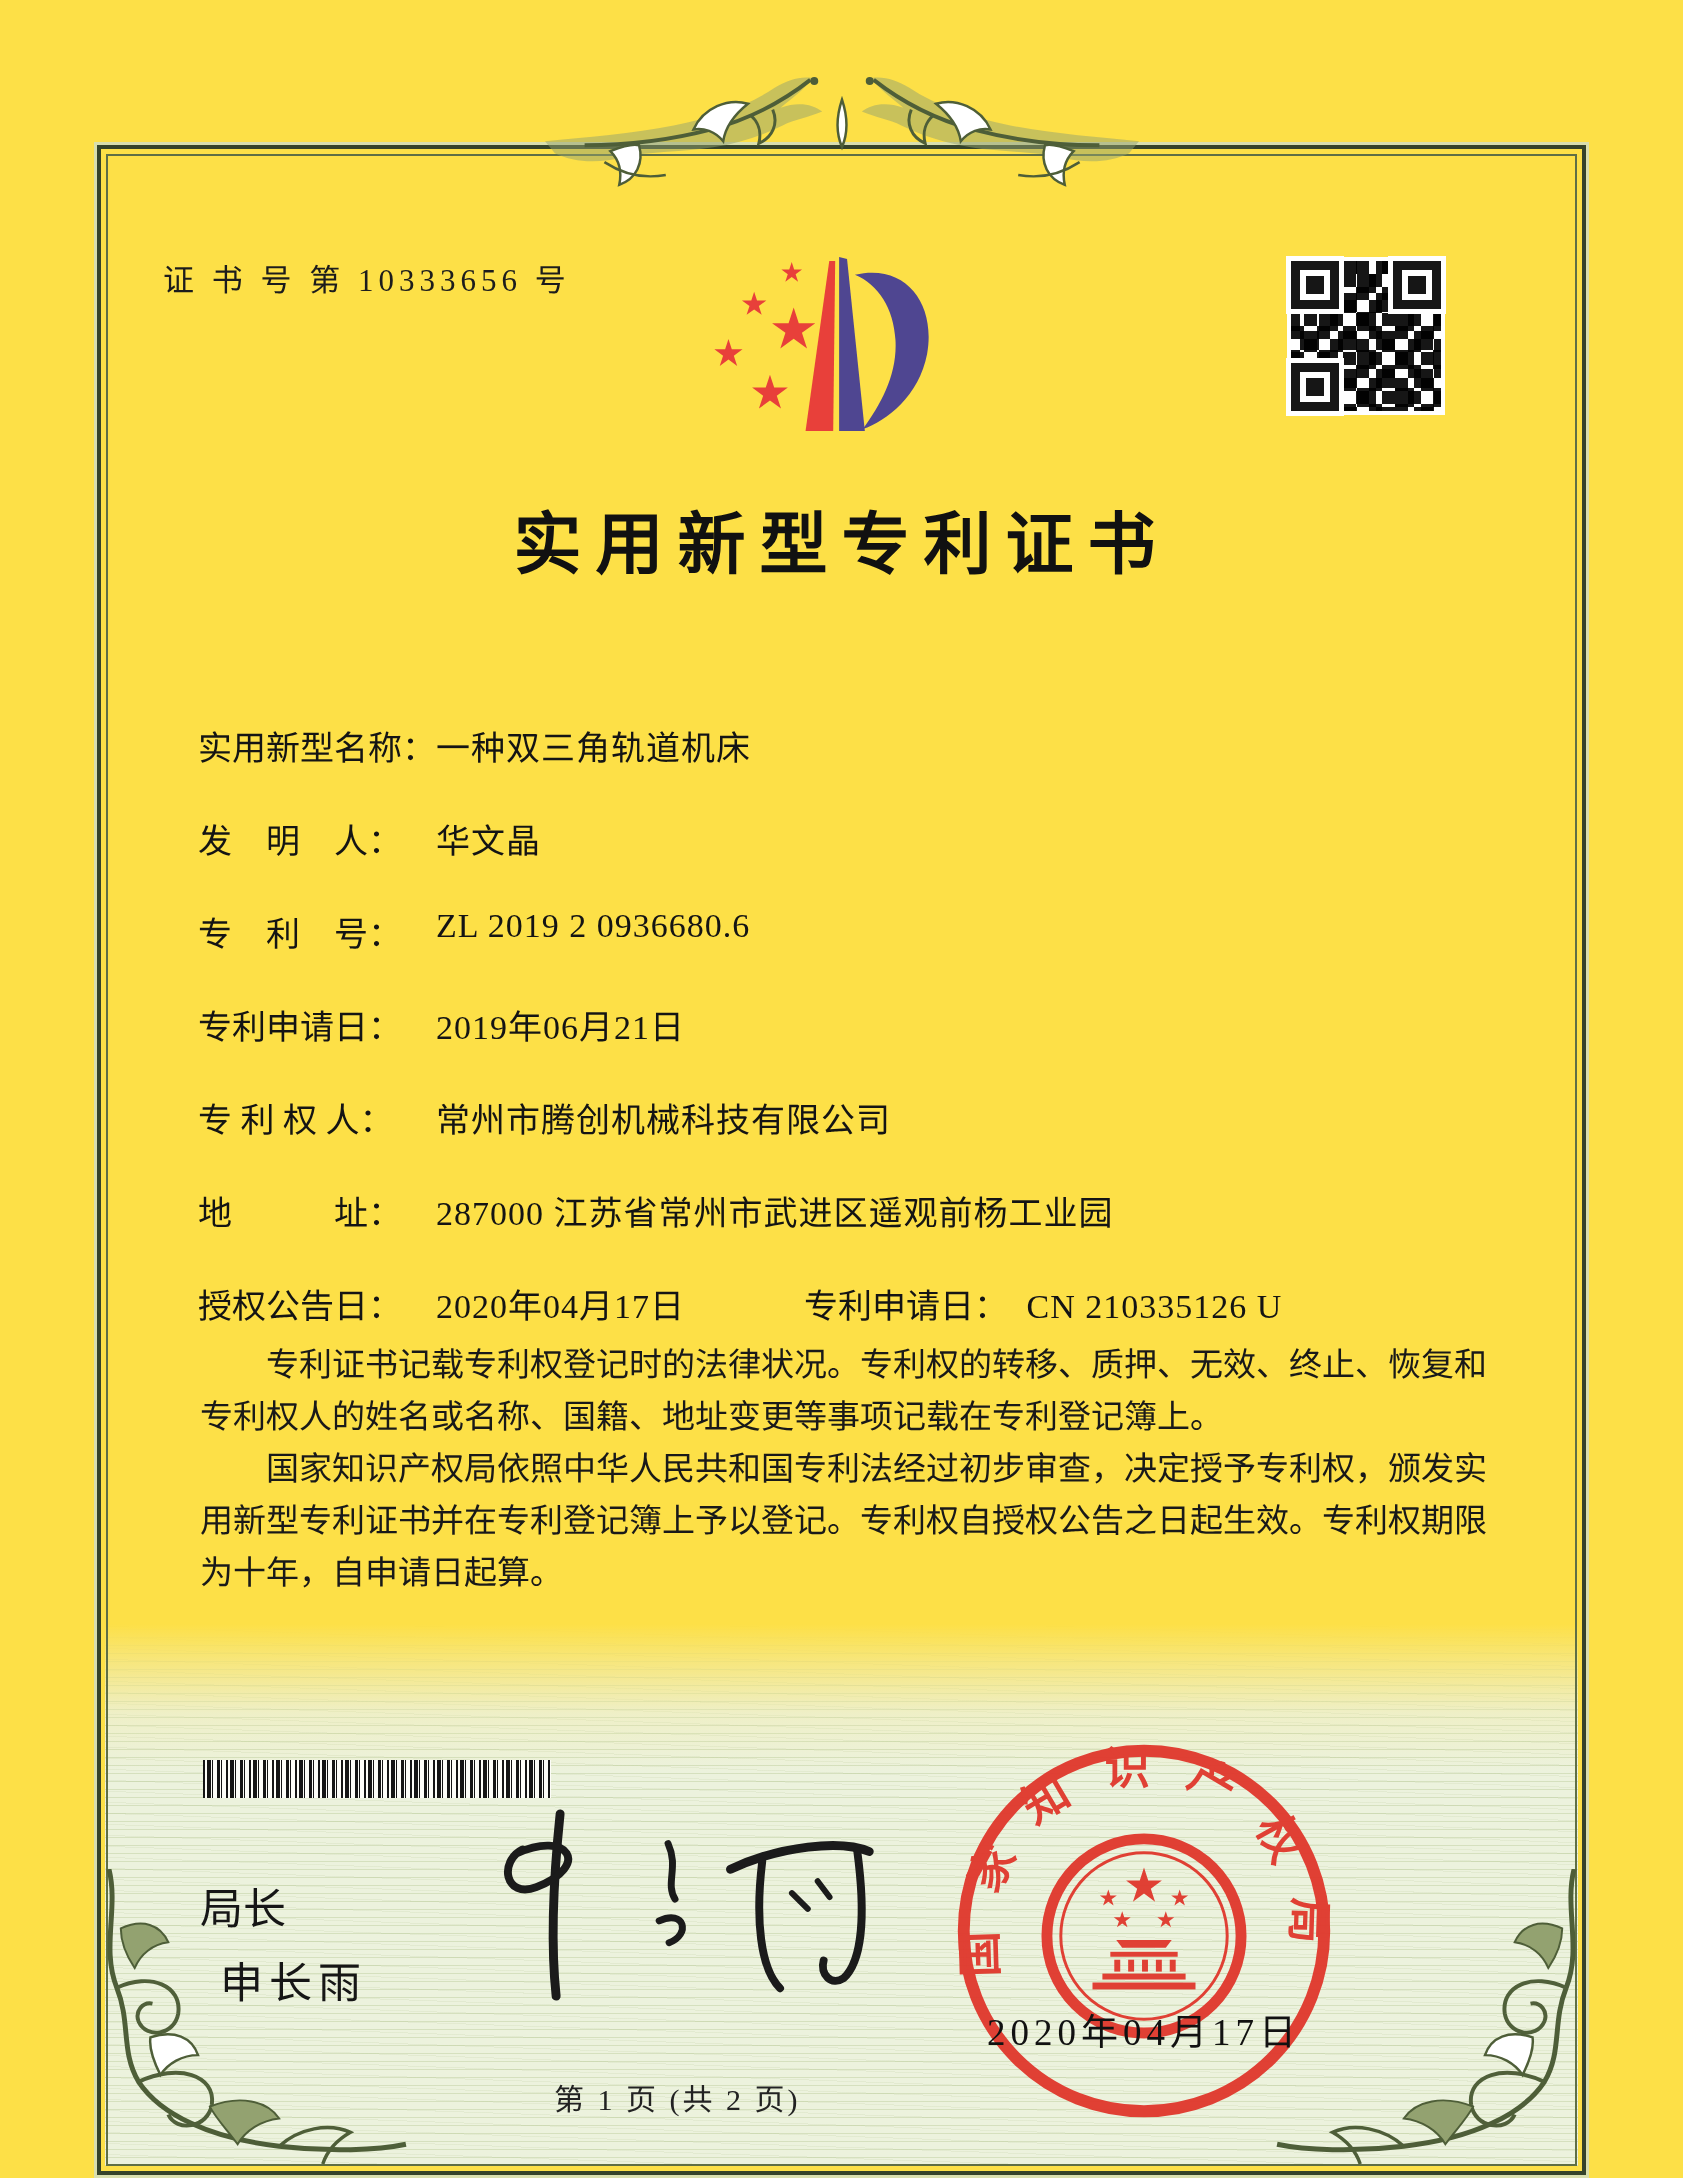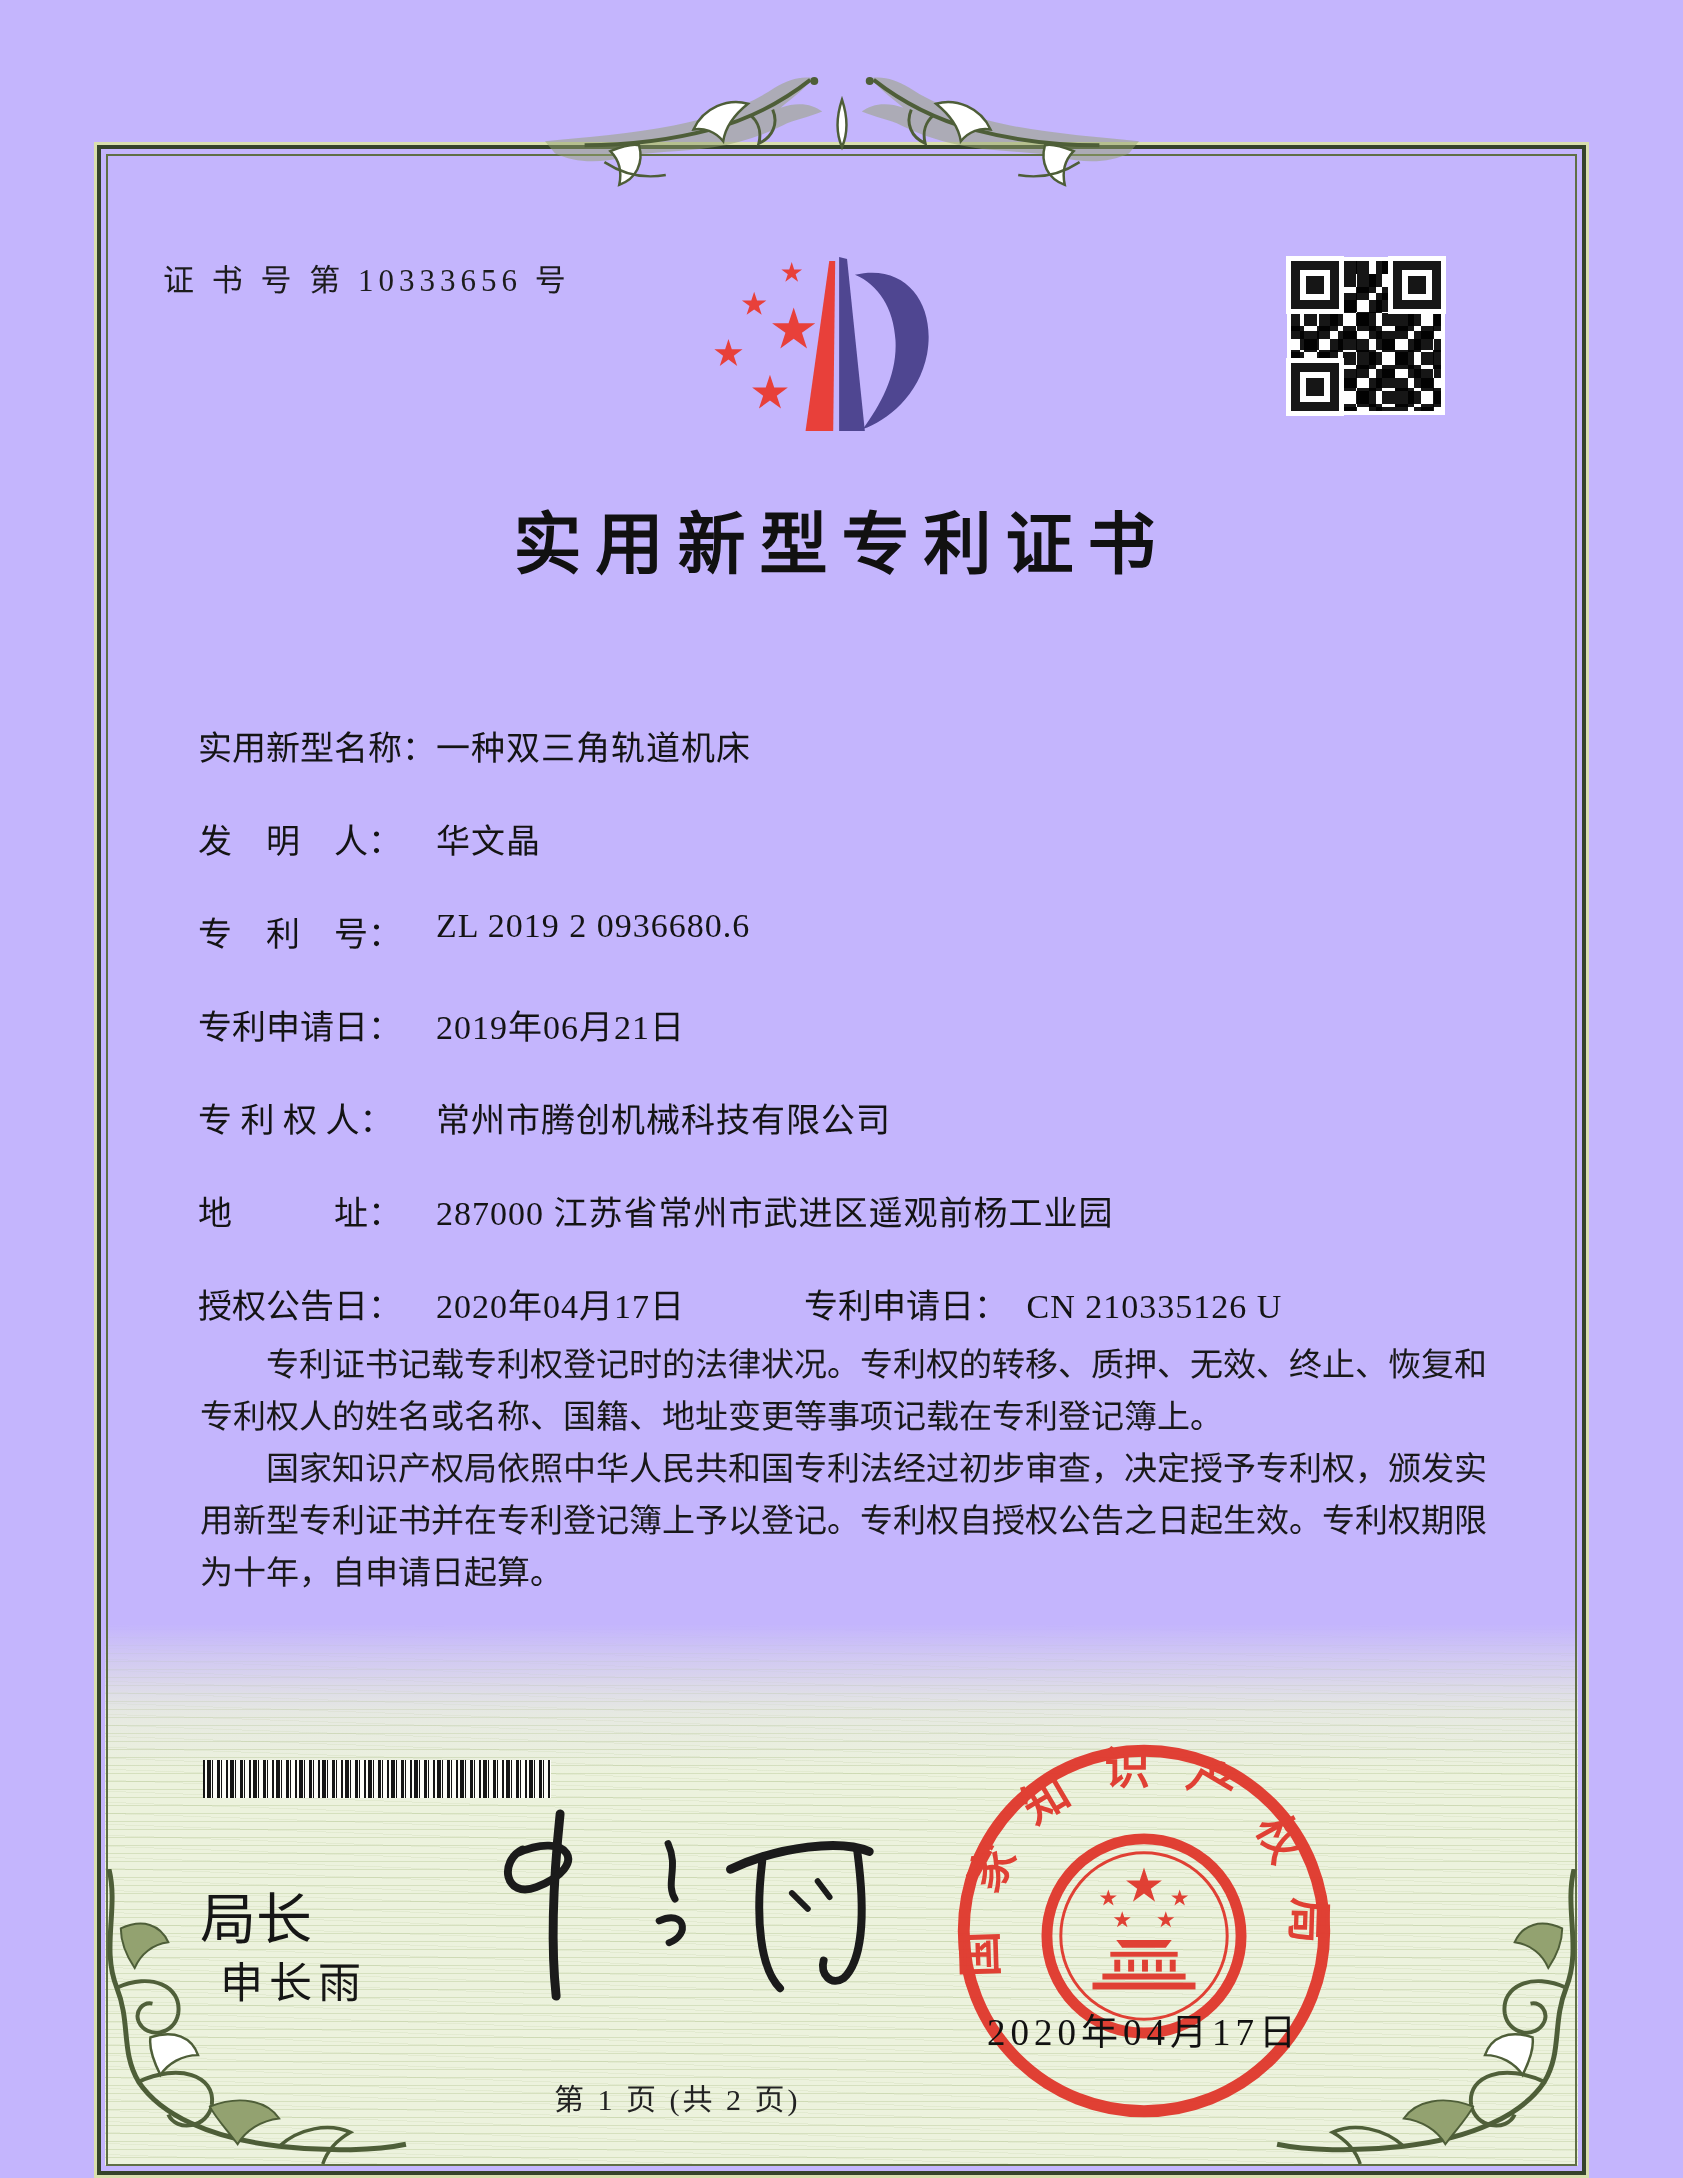--- a/index.html
+++ b/index.html
@@ -1,17 +1,17 @@
 <!DOCTYPE html>
 <html lang="zh-CN"><head>
 <meta charset="utf-8">
 <style>
   html,body{margin:0;padding:0;}
   body{width:1683px;height:2178px;background:#fff;font-family:"Liberation Serif","DejaVu Serif",serif;}
-  #page{position:relative;width:1683px;height:2178px;background:#c4b5fd;overflow:hidden;}
+  #page{position:relative;width:1683px;height:2178px;background:#fde047;overflow:hidden;}
 
   
   .frame{position:absolute;left:97px;top:145px;width:1481px;height:2022px;
          border:4px solid #35432a;box-shadow:0 0 0 3px #d9dfae;z-index:1;}
   .frame-inner{position:absolute;inset:5px;border:2px solid #5f6f45;}
 
   
   .green-zone{position:absolute;left:105px;right:105px;top:1624px;bottom:12px;z-index:0;
     background:linear-gradient(180deg, rgba(236,242,221,0) 0px, rgba(236,242,221,.85) 89px, #ecf2dd 149px);}
   .green-zone::after{content:"";position:absolute;inset:0;
@@ -51,21 +51,21 @@
          text-align:justify;z-index:3;}
   .paras p{margin:0;text-indent:2em;}
 
   
   .barcode{position:absolute;left:203px;top:1760px;width:348px;height:38px;z-index:3;
     background:repeating-linear-gradient(90deg,
       #151515 0 2px,#fdfdf8 2px 4px,#151515 4px 8px,#fdfdf8 8px 9px,#151515 9px 10px,
       #fdfdf8 10px 14px,#151515 14px 17px,#fdfdf8 17px 18px,#151515 18px 19px,#fdfdf8 19px 23px);}
 
   
-  .officer-title{position:absolute;left:200px;top:1874px;font-size:56px;color:#161616;z-index:3;font-family:"Liberation Sans","DejaVu Sans",sans-serif;}
+  .officer-title{position:absolute;left:200px;top:1874px;font-size:43px;color:#161616;z-index:3;font-family:"Liberation Sans","DejaVu Sans",sans-serif;}
   .officer-name{position:absolute;left:200px;top:1948px;font-size:43px;color:#161616;letter-spacing:6px;z-index:3;font-family:"Liberation Sans","DejaVu Sans",sans-serif;margin-left:20px;}
   .signature{position:absolute;left:465px;top:1792px;z-index:3;}
 
   
   .seal{position:absolute;left:936px;top:1723px;width:416px;height:416px;z-index:4;opacity:.95;}
   .seal-date{position:absolute;left:936px;top:2002px;width:416px;text-align:center;font-size:37px;color:#111;
              letter-spacing:5px;z-index:5;}
 
   .footer{position:absolute;left:554px;top:2075px;width:396px;text-align:left;font-size:30px;color:#222;
           letter-spacing:3px;z-index:3;}

